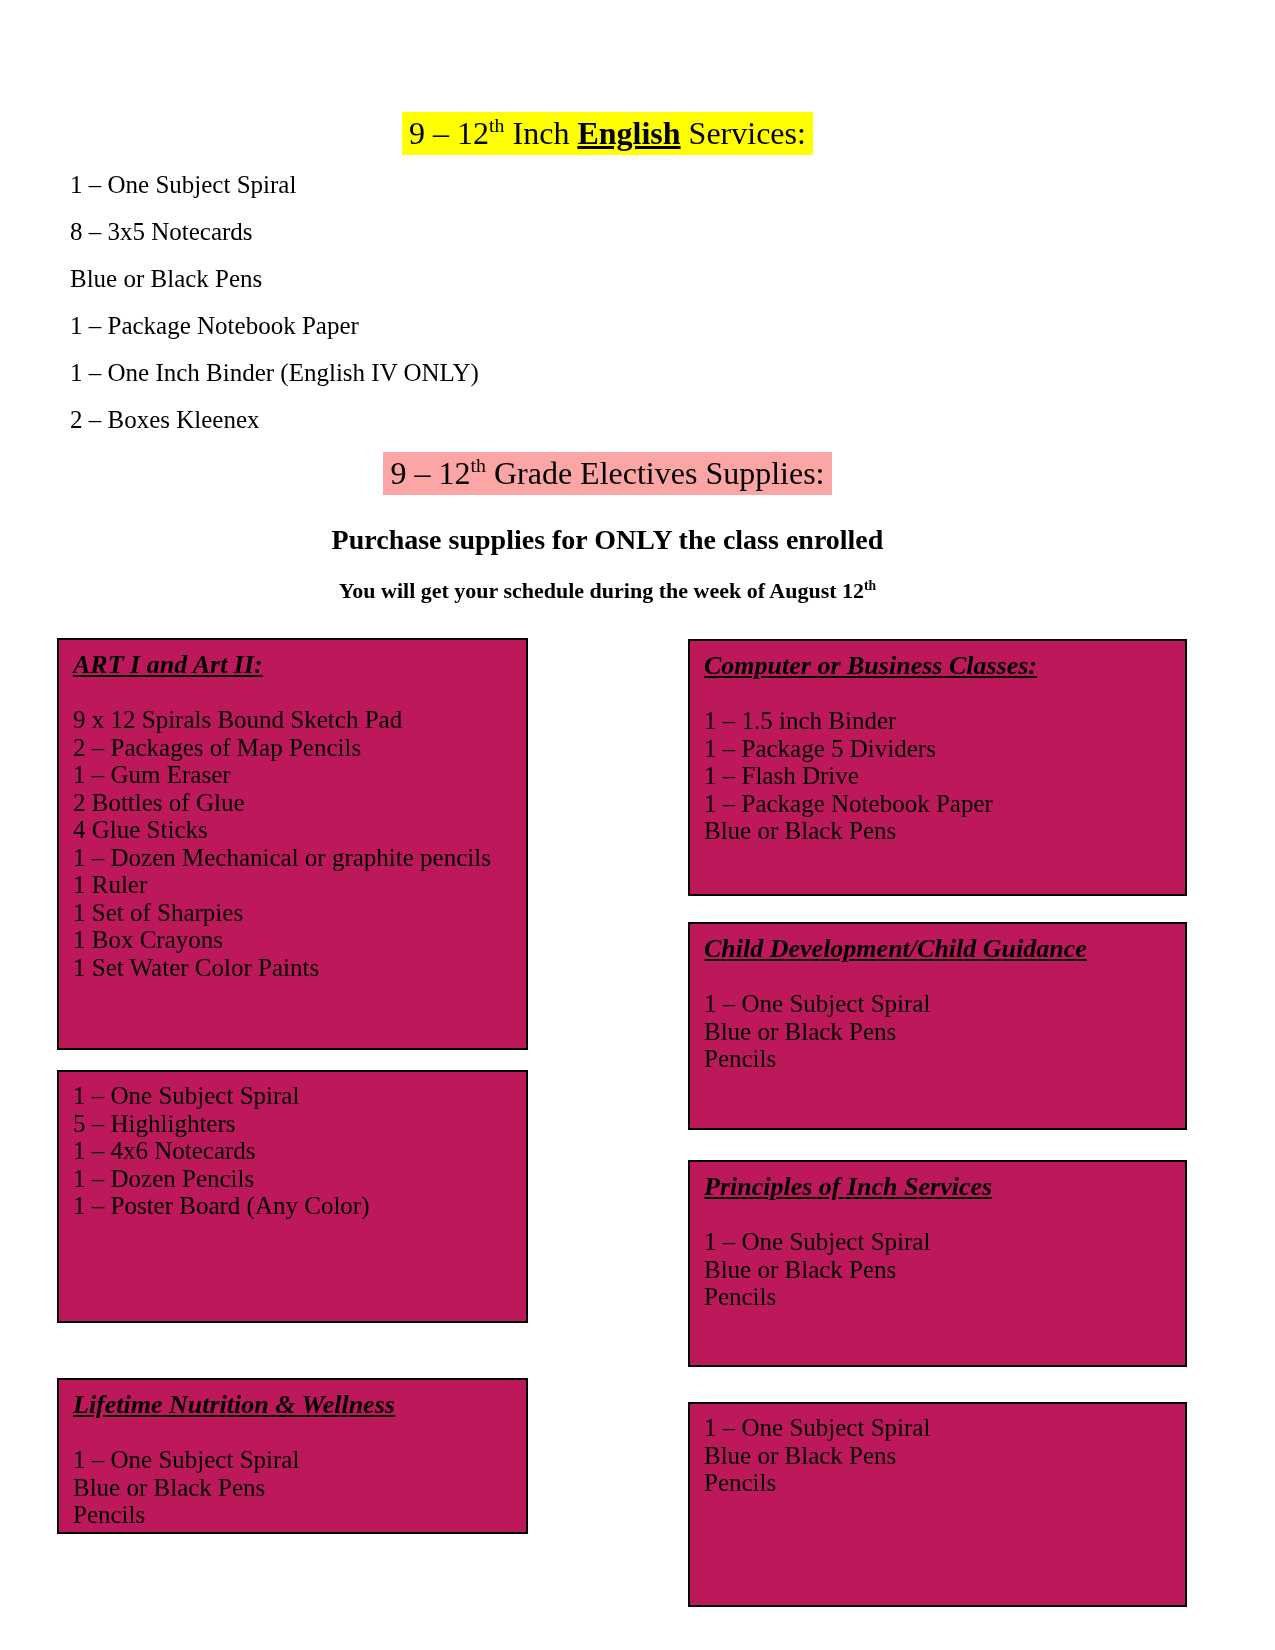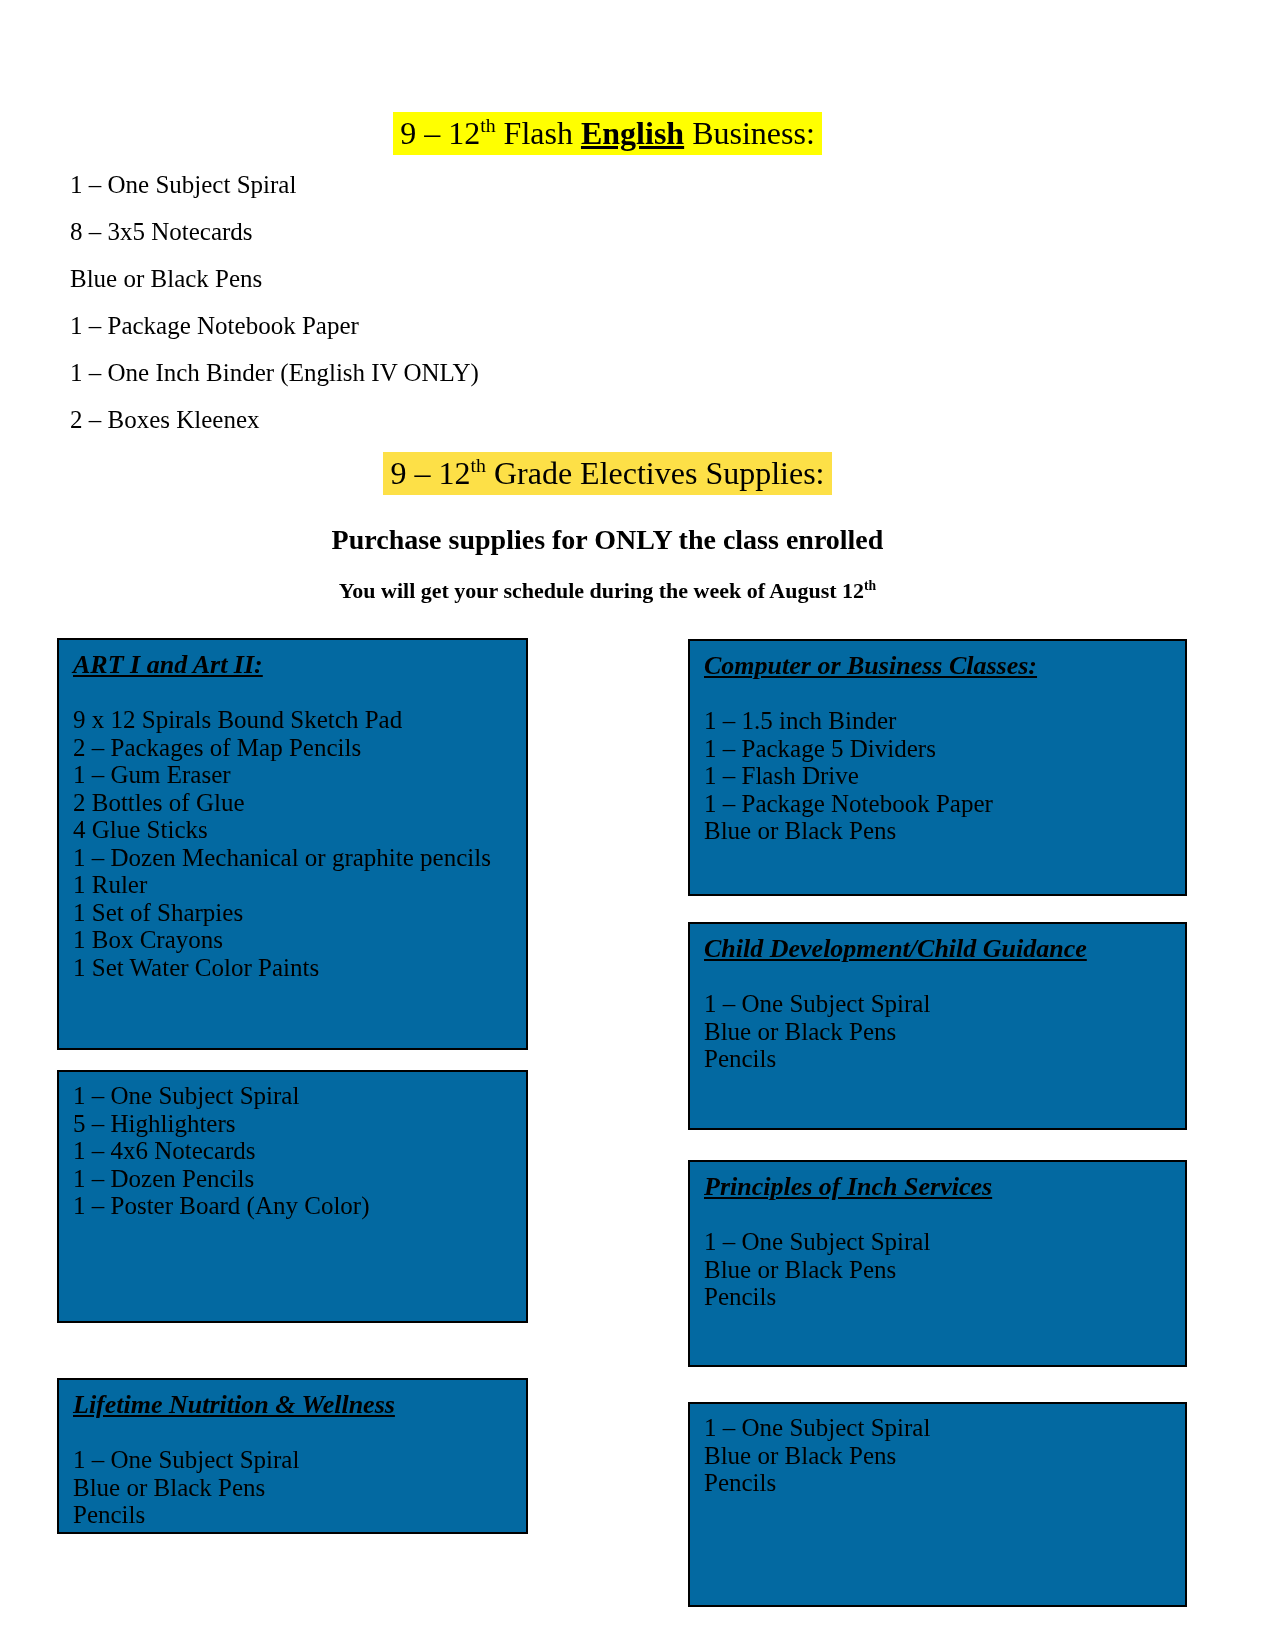--- a/index.html
+++ b/index.html
@@ -58,21 +58,21 @@
     font-size: 25px;
     line-height: 29px;
     margin-bottom: 18px;
   }
   
   .box {
     position: absolute;
     box-sizing: border-box;
     border: 2px solid #000000;
     padding: 10px 14px;
-    background: #0369a1;
+    background: #be185d;
   }
   .box-title {
     font-size: 26px;
     line-height: 30px;
     font-weight: bold;
     font-style: italic;
     text-decoration: underline;
     margin-bottom: 26px;
   }
   .box-items > div {
@@ -86,34 +86,34 @@
   
   .box-computer  { left: 688px; top: 639px;  width: 499px; height: 257px; }
   .box-childdev  { left: 688px; top: 922px;  width: 499px; height: 208px; }
   .box-humansvc  { left: 688px; top: 1160px; width: 499px; height: 207px; }
   .box-career    { left: 688px; top: 1402px; width: 499px; height: 205px; }
 </style>
 </head>
 <body>
 
 <div class="center-col doc-title1">
-  <span class="hl" style="background-color: rgb(255, 255, 0);"><span>9 – 12</span><sup>th</sup><span> Flash </span><span class="emph">English</span><span> Business:</span></span>
+  <span class="hl" style="background-color: rgb(255, 255, 0);"><span>9 – 12</span><sup>th</sup><span> Inch </span><span class="emph">English</span><span> Services:</span></span>
 </div>
 
 <div class="english-list">
     <div>1 – One Subject Spiral</div>
     <div>8 – 3x5 Notecards</div>
     <div>Blue or Black Pens</div>
     <div>1 – Package Notebook Paper</div>
     <div>1 – One Inch Binder (English IV ONLY)</div>
     <div>2 – Boxes Kleenex</div>
   </div>
 
 <div class="center-col doc-title2">
-  <span class="hl" style="background-color: #fde047;"><span>9 – 12</span><sup>th</sup><span> Grade Electives Supplies:</span></span>
+  <span class="hl" style="background-color: #fca5a5;"><span>9 – 12</span><sup>th</sup><span> Grade Electives Supplies:</span></span>
 </div>
 
 <div class="center-col purchase-note">Purchase supplies for ONLY the class enrolled</div>
 
 <div class="center-col schedule-note"><span>You will get your schedule during the week of August 12</span><sup>th</sup></div>
 
 <div class="box box-art">
   <div class="box-title">ART I and Art II:</div>
   <div class="box-items">
       <div>9 x 12 Spirals Bound Sketch Pad</div>

